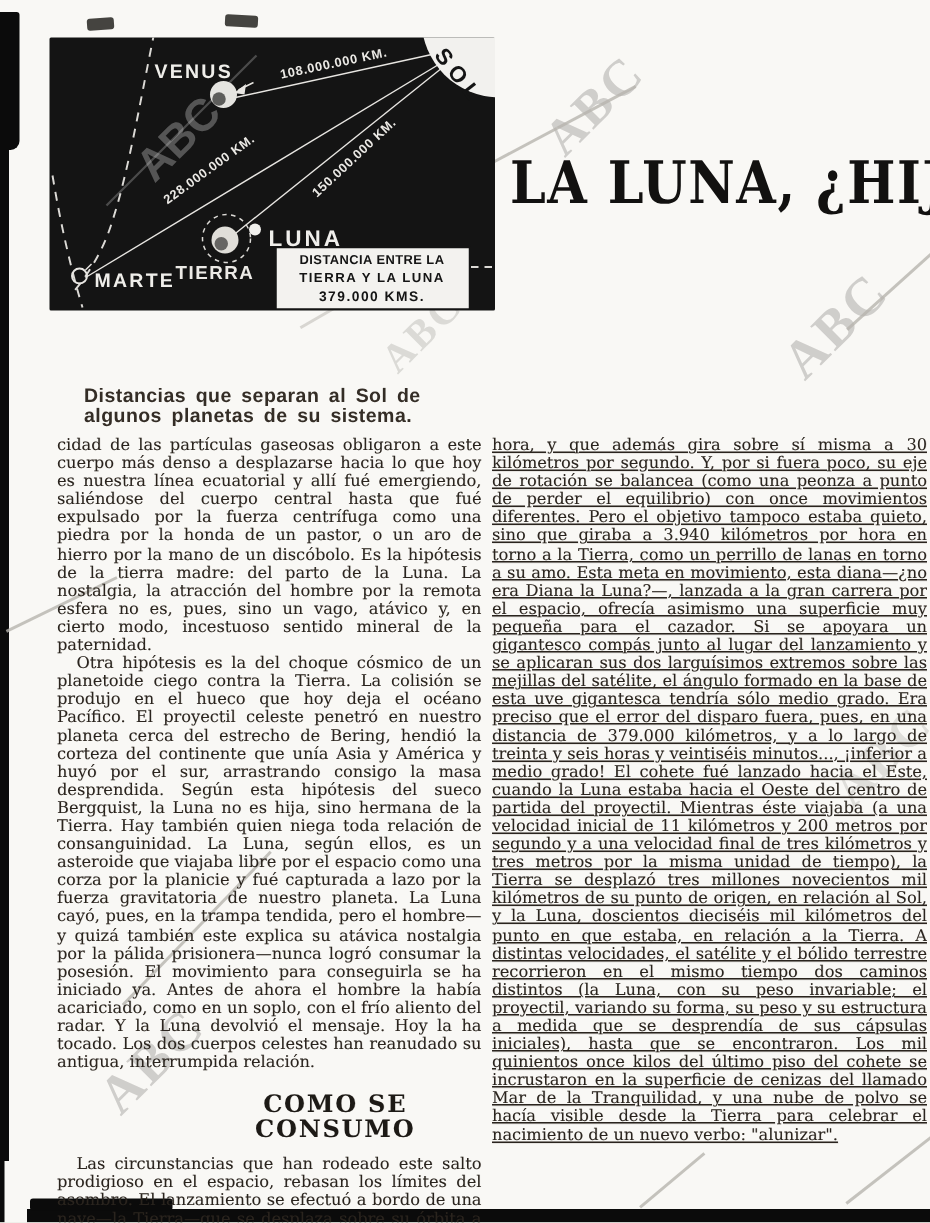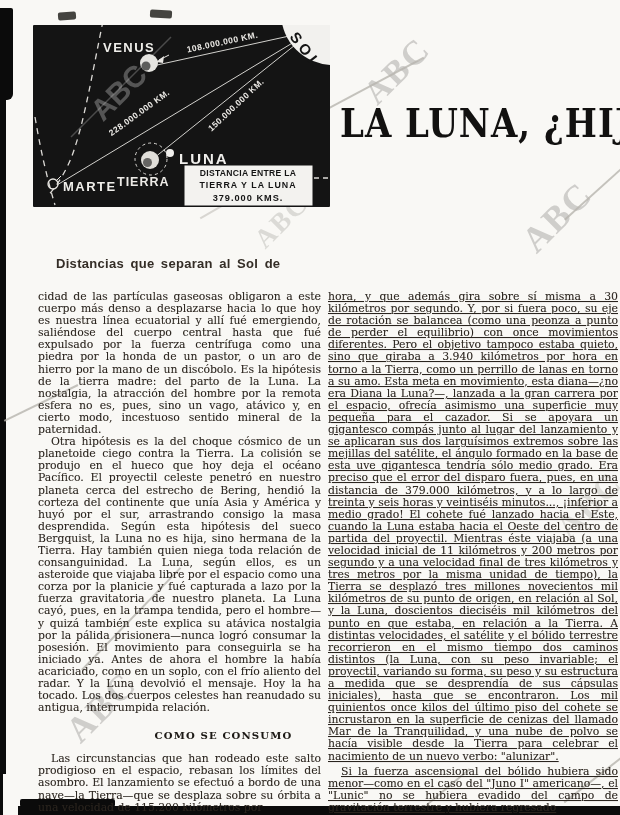--- a/index.html
+++ b/index.html
@@ -65,21 +65,21 @@
     margin-top:44px;
   }
   .col p{margin:0;}
   .col-left{left:38px;width:283px;height:530px;overflow:hidden;}
   .col-right{left:328px;width:290px;height:535px;overflow:hidden;text-decoration:underline;}
   .indent{text-indent:13px;}
   .p-after-head{margin-top:9px !important;}
   .p2-right{margin-top:3px !important;}
   .section-heading{
     margin-top:13px;margin-left:88px;width:195px;text-align:center;
-    font-weight:bold;font-size:10px;line-height:17px;color:#1d1a16;
+    font-weight:bold;font-size:16px;line-height:17px;color:#1d1a16;
   }
   .section-heading .l1{letter-spacing:1.2px;display:block;}
   .section-heading .l2{letter-spacing:6px;display:block;}
 </style>
 </head>
 <body>
 
 <div class="page">
 
   <div class="edge edge-left-top"></div>
@@ -143,31 +143,31 @@
 
       <rect x="151" y="140" width="129" height="41" fill="#f3f2ef" stroke="#141414"></rect>
       <text x="215" y="151" text-anchor="middle" font-size="8.6" fill="#141414" letter-spacing=".3">DISTANCIA ENTRE LA</text>
       <text x="215" y="163" text-anchor="middle" font-size="8.8" fill="#141414" letter-spacing="1">TIERRA Y LA LUNA</text>
       <text x="215" y="175.5" text-anchor="middle" font-size="9.2" fill="#141414" letter-spacing="1">379.000 KMS.</text>
     </svg>
   </div>
 
   <div class="caption">
     <div>Distancias que separan al Sol de</div>
+    <div>algunos planetas de su sistema.</div>
   </div>
 
   <div class="headline">LA LUNA, ¿HIJA</div>
 
   <div class="col col-left">
     <p>cidad de las partículas gaseosas obligaron a este cuerpo más denso a desplazarse hacia lo que hoy es nuestra línea ecuatorial y allí fué emergiendo, saliéndose del cuerpo central hasta que fué expulsado por la fuerza centrífuga como una piedra por la honda de un pastor, o un aro de hierro por la mano de un discóbolo. Es la hipótesis de la tierra madre: del parto de la Luna. La nostalgia, la atracción del hombre por la remota esfera no es, pues, sino un vago, atávico y, en cierto modo, incestuoso sentido mineral de la paternidad.</p>
     <p class="indent">Otra hipótesis es la del choque cósmico de un planetoide ciego contra la Tierra. La colisión se produjo en el hueco que hoy deja el océano Pacífico. El proyectil celeste penetró en nuestro planeta cerca del estrecho de Bering, hendió la corteza del continente que unía Asia y América y huyó por el sur, arrastrando consigo la masa desprendida. Según esta hipótesis del sueco Bergquist, la Luna no es hija, sino hermana de la Tierra. Hay también quien niega toda relación de consanguinidad. La Luna, según ellos, es un asteroide que viajaba libre por el espacio como una corza por la planicie y fué capturada a lazo por la fuerza gravitatoria de nuestro planeta. La Luna cayó, pues, en la trampa tendida, pero el hombre—y quizá también este explica su atávica nostalgia por la pálida prisionera—nunca logró consumar la posesión. El movimiento para conseguirla se ha iniciado ya. Antes de ahora el hombre la había acariciado, como en un soplo, con el frío aliento del radar. Y la Luna devolvió el mensaje. Hoy la ha tocado. Los dos cuerpos celestes han reanudado su antigua, interrumpida relación.</p>
     <div class="section-heading">
       <span class="l1">COMO SE CONSUMO</span>
     </div>
     <p class="indent p-after-head">Las circunstancias que han rodeado este salto prodigioso en el espacio, rebasan los límites del asombro. El lanzamiento se efectuó a bordo de una nave—la Tierra—que se desplaza sobre su órbita a una velocidad de 115.200 kilómetros por</p>
   </div>
 
   <div class="col col-right">
     <p>hora, y que además gira sobre sí misma a 30 kilómetros por segundo. Y, por si fuera poco, su eje de rotación se balancea (como una peonza a punto de perder el equilibrio) con once movimientos diferentes. Pero el objetivo tampoco estaba quieto, sino que giraba a 3.940 kilómetros por hora en torno a la Tierra, como un perrillo de lanas en torno a su amo. Esta meta en movimiento, esta diana—¿no era Diana la Luna?—, lanzada a la gran carrera por el espacio, ofrecía asimismo una superficie muy pequeña para el cazador. Si se apoyara un gigantesco compás junto al lugar del lanzamiento y se aplicaran sus dos larguísimos extremos sobre las mejillas del satélite, el ángulo formado en la base de esta uve gigantesca tendría sólo medio grado. Era preciso que el error del disparo fuera, pues, en una distancia de 379.000 kilómetros, y a lo largo de treinta y seis horas y veintiséis minutos..., ¡inferior a medio grado! El cohete fué lanzado hacia el Este, cuando la Luna estaba hacia el Oeste del centro de partida del proyectil. Mientras éste viajaba (a una velocidad inicial de 11 kilómetros y 200 metros por segundo y a una velocidad final de tres kilómetros y tres metros por la misma unidad de tiempo), la Tierra se desplazó tres millones novecientos mil kilómetros de su punto de origen, en relación al Sol, y la Luna, doscientos dieciséis mil kilómetros del punto en que estaba, en relación a la Tierra. A distintas velocidades, el satélite y el bólido terrestre recorrieron en el mismo tiempo dos caminos distintos (la Luna, con su peso invariable; el proyectil, variando su forma, su peso y su estructura a medida que se desprendía de sus cápsulas iniciales), hasta que se encontraron. Los mil quinientos once kilos del último piso del cohete se incrustaron en la superficie de cenizas del llamado Mar de la Tranquilidad, y una nube de polvo se hacía visible desde la Tierra para celebrar el nacimiento de un nuevo verbo: "alunizar".</p>
-    <p class="indent p2-right">Si la fuerza ascensional del bólido hubiera sido menor—como en el caso del "Juno I" americano—, el "Lunic" no se hubiera evadido del campo de gravitación terrestre y hubiera regresado</p>
   </div>
 
 </div>
 
 </body></html>

